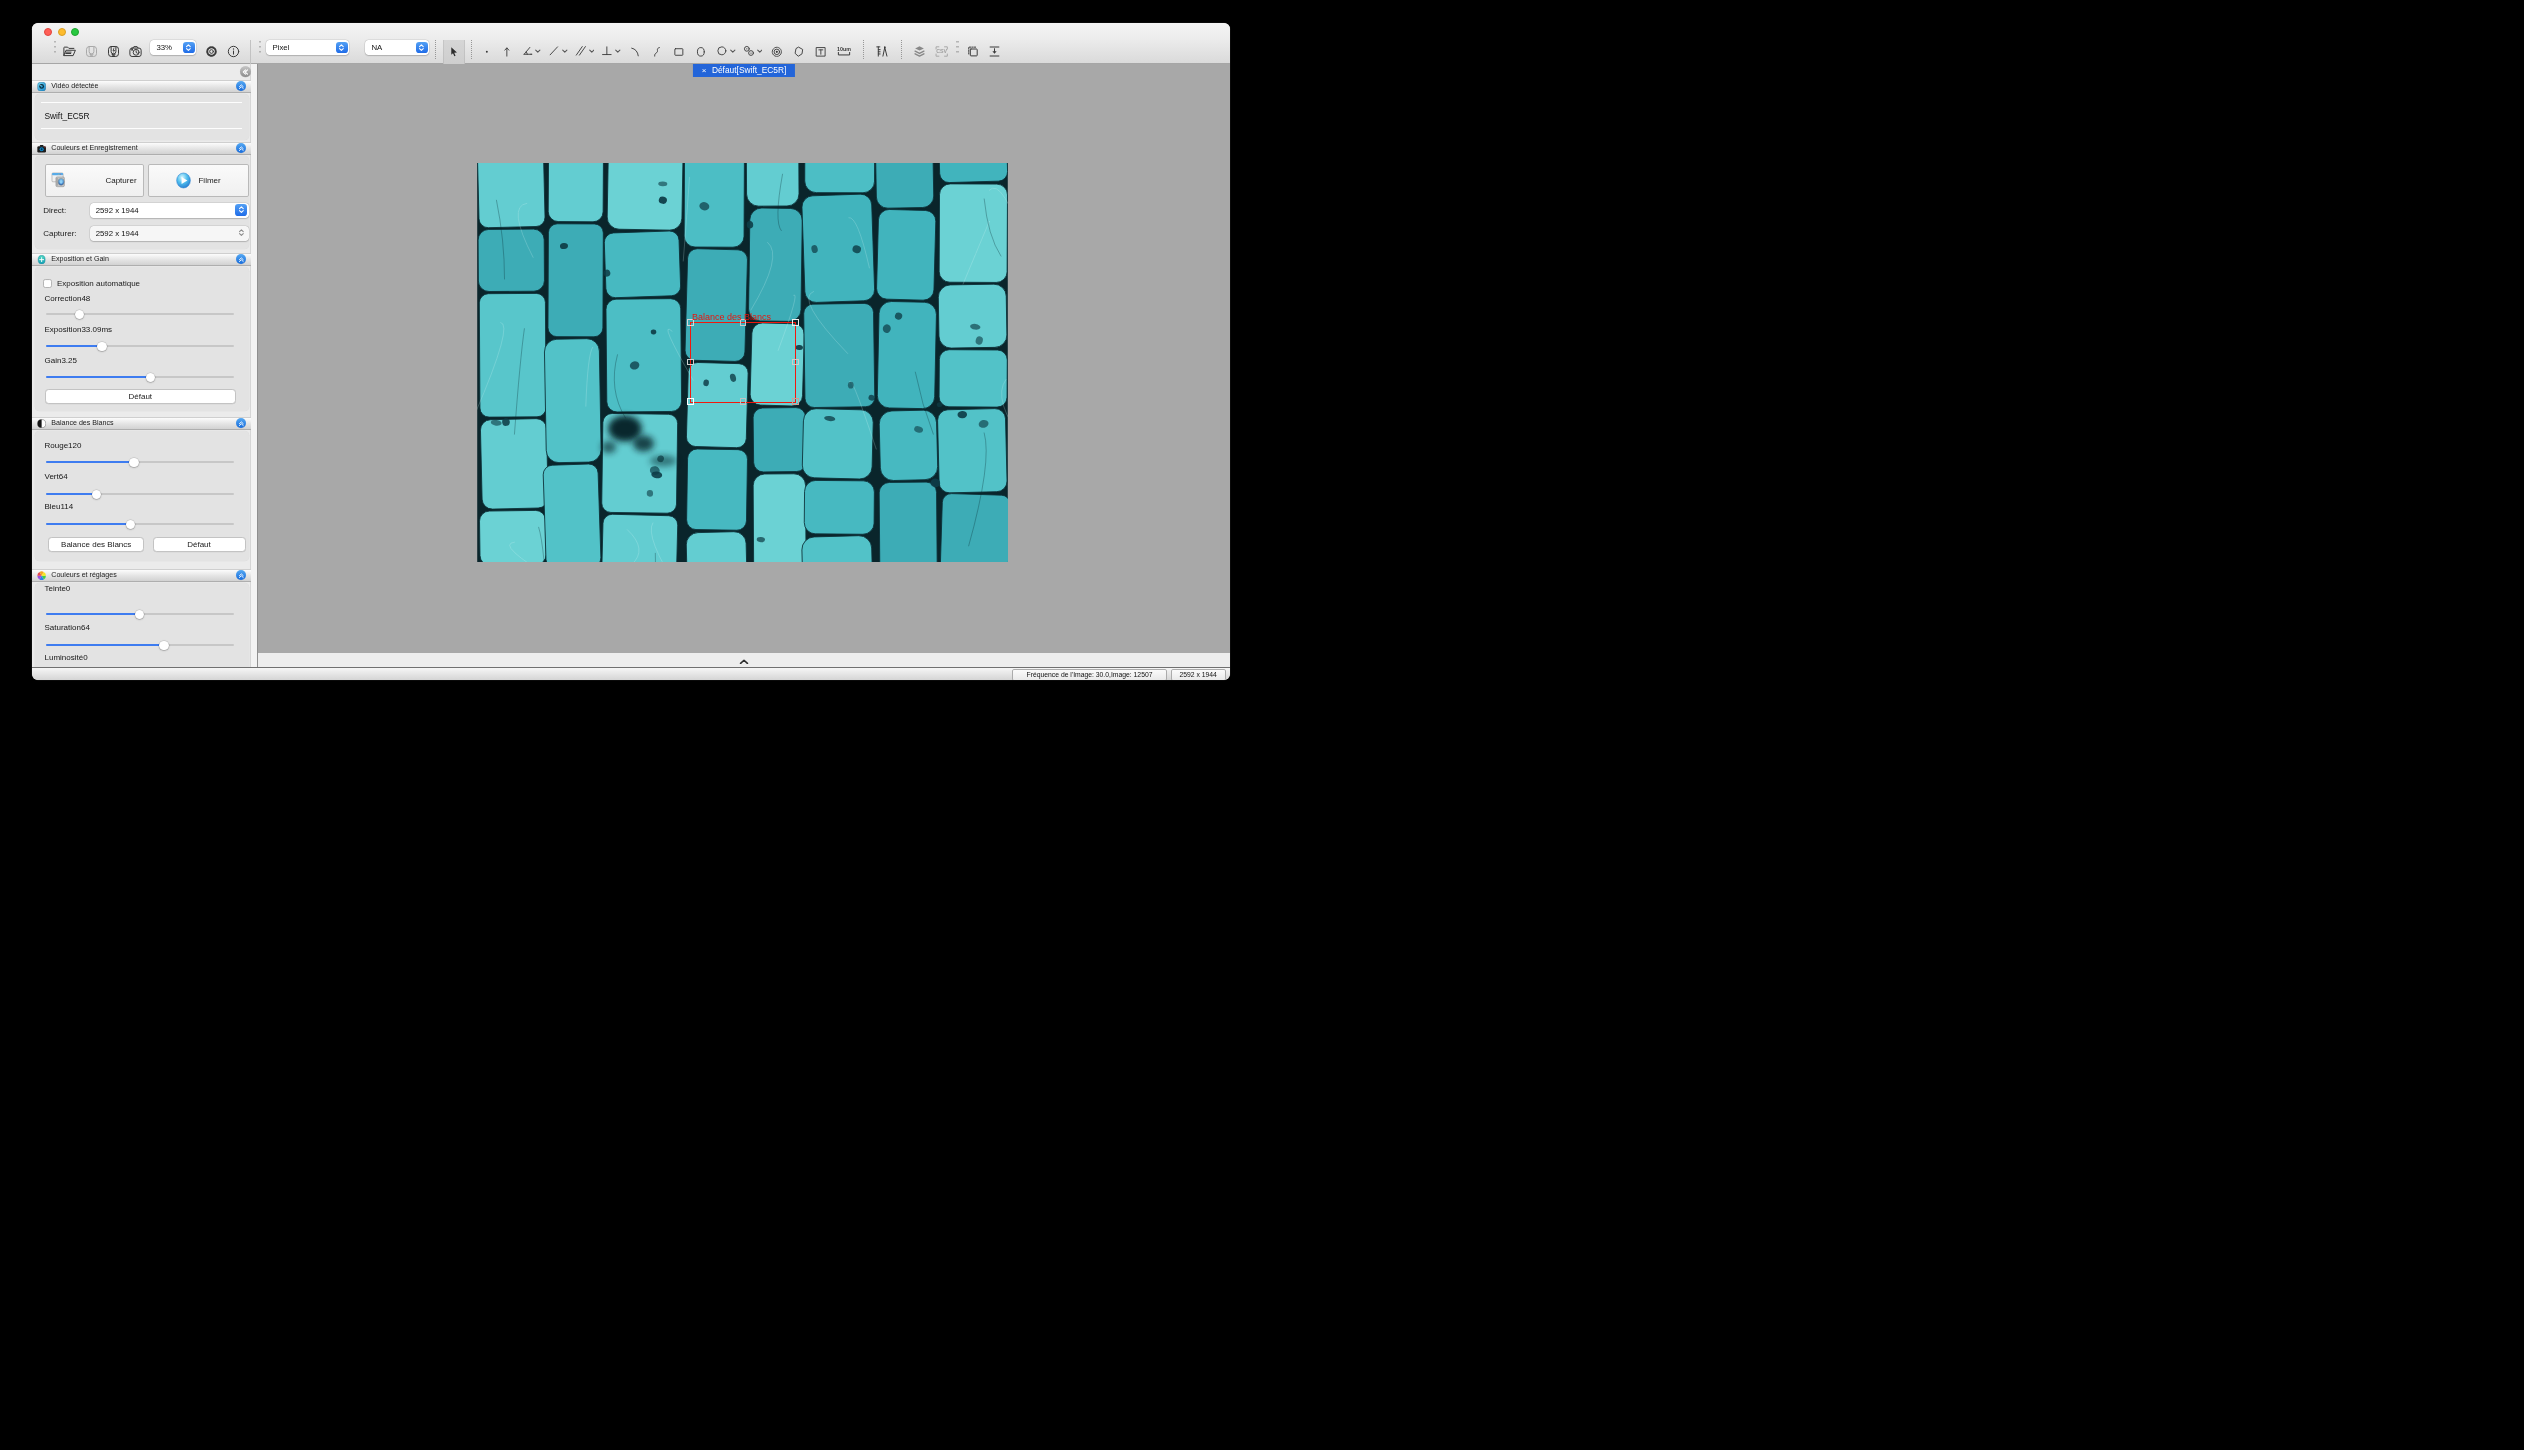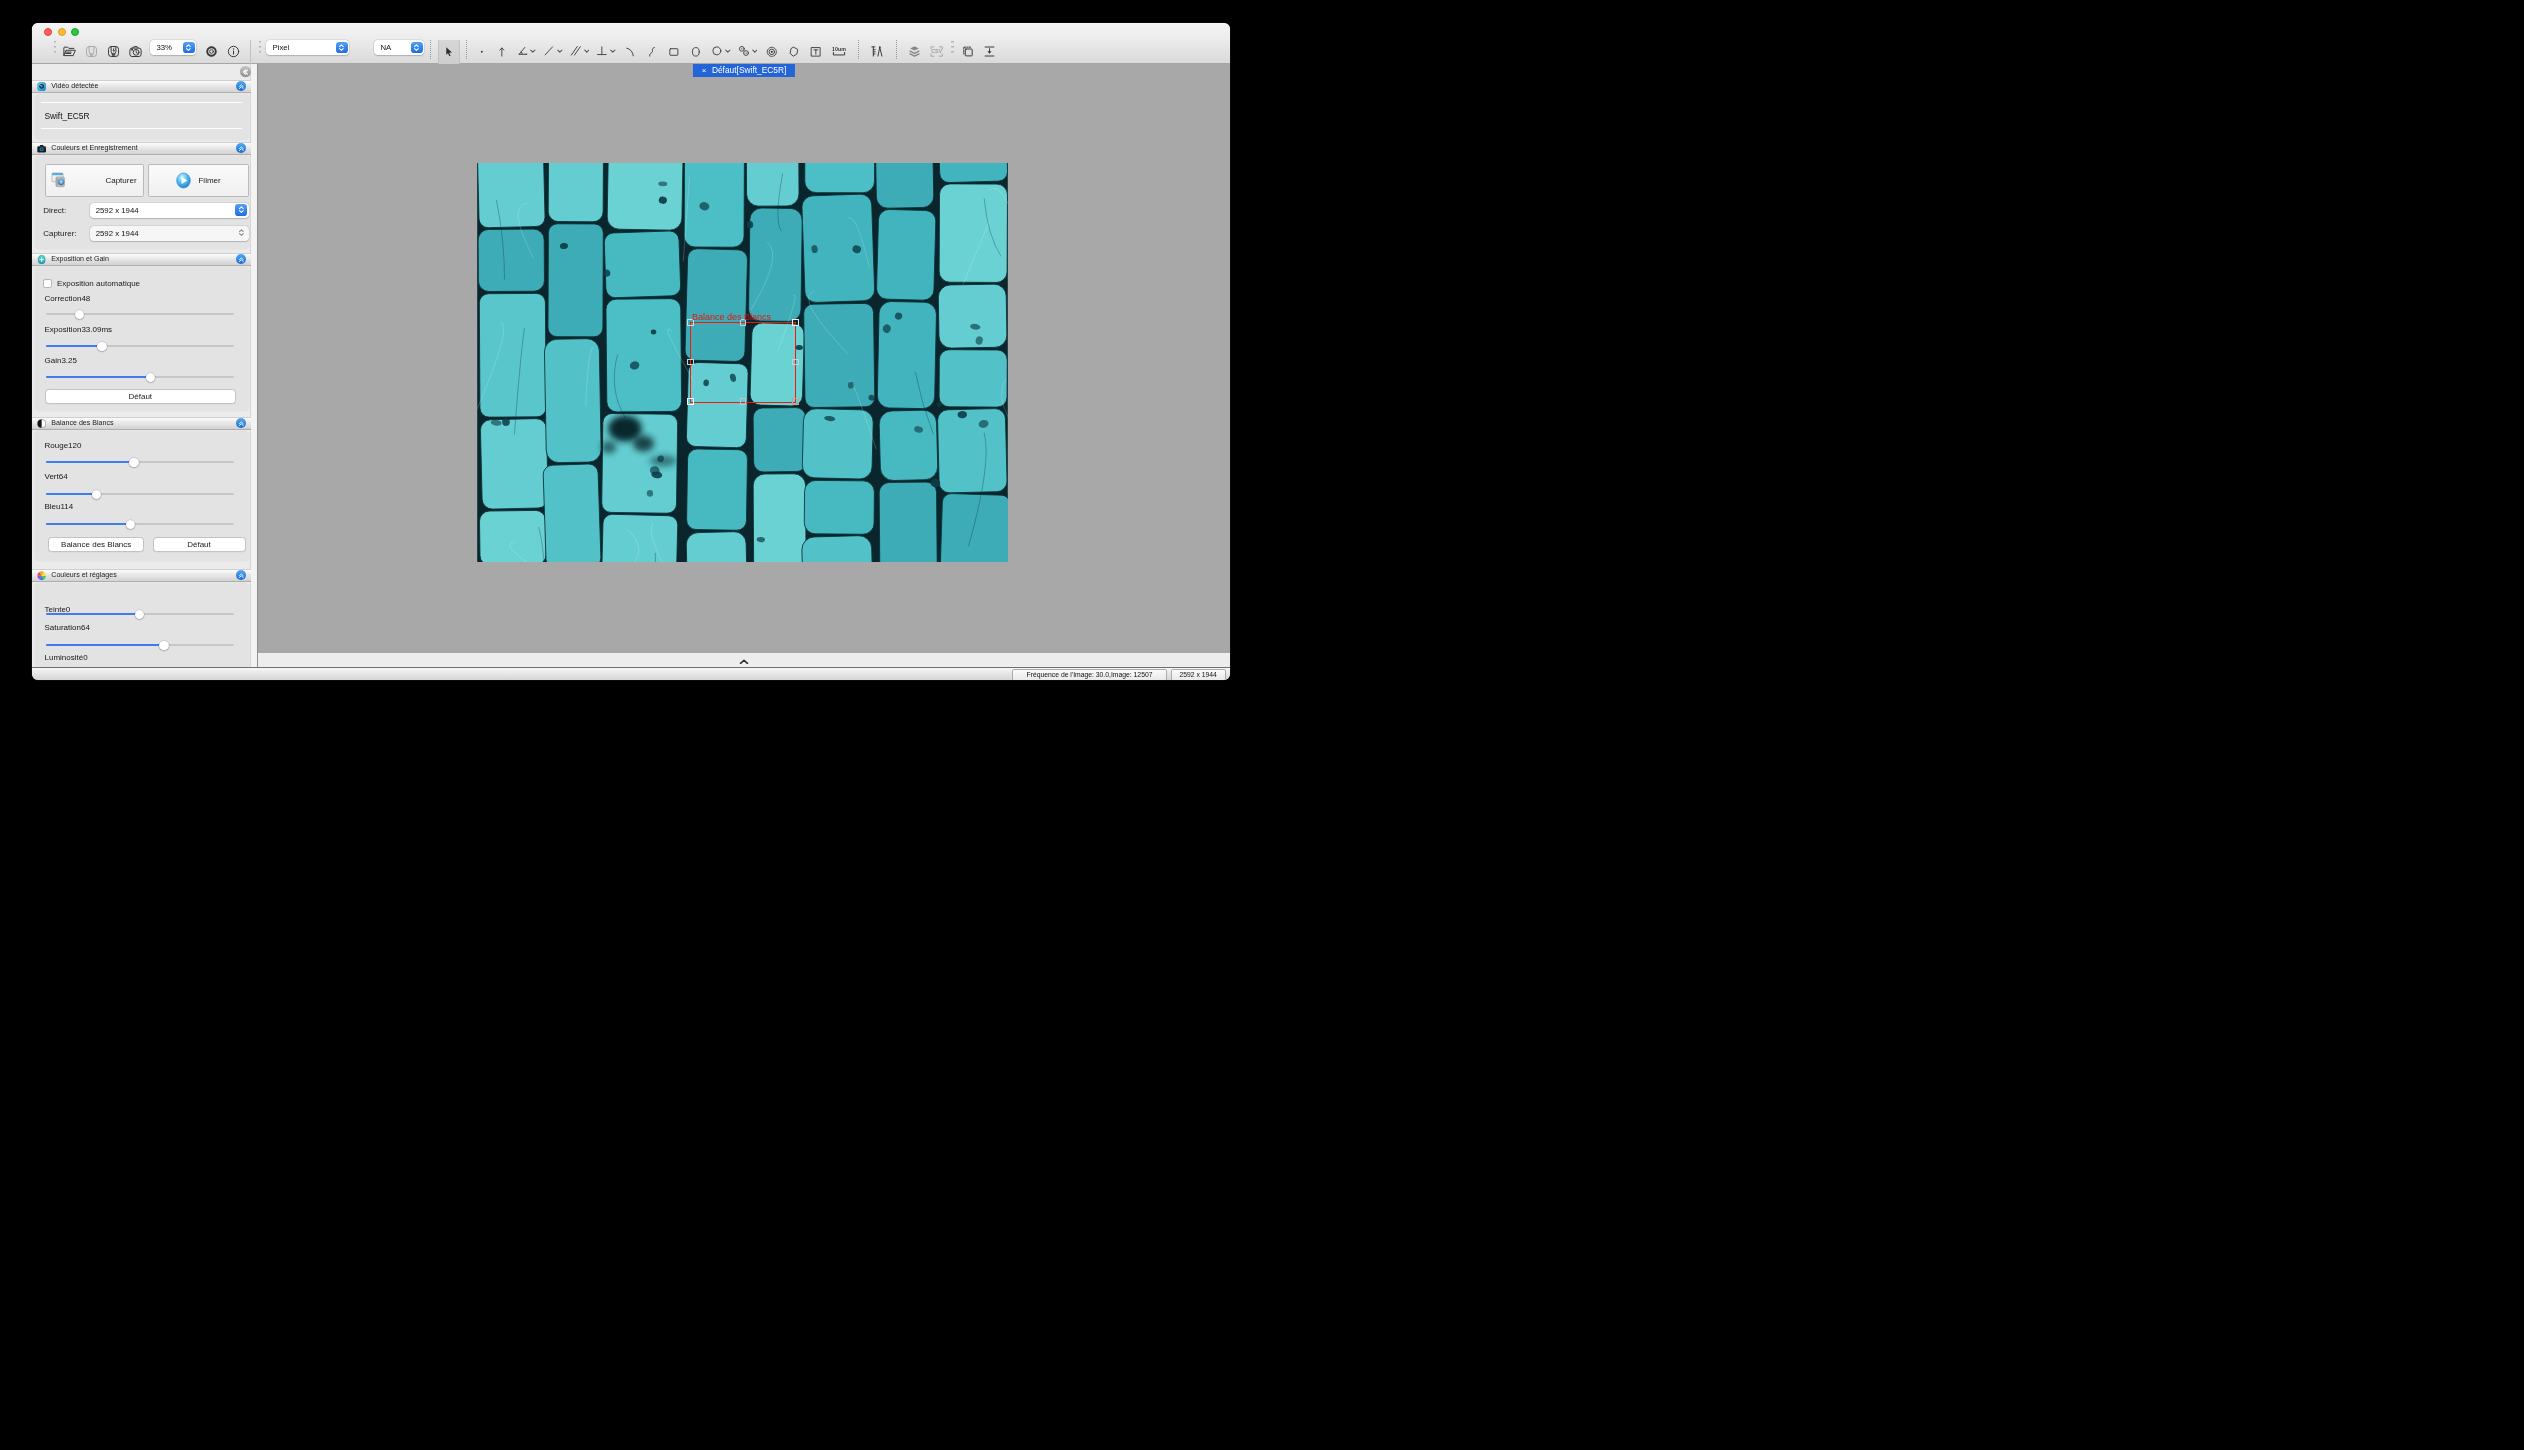--- a/index.html
+++ b/index.html
@@ -171,21 +171,21 @@
       <div class="grip"></div>
       <div class="dd" style="width:83px; margin-left:2.5px;">
         <span>Pixel</span>
         <span class="stepper">
             <svg width="6.8" height="9.3" viewBox="0 0 11 15">
               <path d="M2.5 6 L5.5 3 L8.5 6"></path>
               <path d="M2.5 9 L5.5 12 L8.5 9"></path>
             </svg>
           </span>
       </div>
-      <div class="dd" style="width:50px; margin-left:25px;">
+      <div class="dd" style="width:64px; margin-left:16px;">
         <span>NA</span>
         <span class="stepper">
             <svg width="6.8" height="9.3" viewBox="0 0 11 15">
               <path d="M2.5 6 L5.5 3 L8.5 6"></path>
               <path d="M2.5 9 L5.5 12 L8.5 9"></path>
             </svg>
           </span>
       </div>
       <div class="dsep"></div>
       <div class="tbtn tsel">
@@ -612,21 +612,21 @@
           </svg>
           <span class="ptitle">Couleurs et réglages</span>
           <span class="pcol">
               <svg width="8.7" height="8.7" viewBox="0 0 16 16">
                 <path d="M4.5 8.6 L8 5.4 L11.5 8.6"></path>
                 <path d="M4.5 12 L8 8.8 L11.5 12"></path>
               </svg>
             </span>
         </div>
         <div class="pbody" style="top:519px; height:84px; border-radius:4.3px 4.3px 0 0;">
-          <div class="srow" style="top:22px;">
+          <div class="srow" style="top:1px;">
             <span>Teinte</span>
             <span>0</span>
           </div>
           <div class="slider" style="top:27px;">
             <div class="track"></div>
               <div class="fill" style="width: 50%;"></div>
               <div class="thumb" style="left: calc(50% - 4.7px);"></div>
           </div>
           <div class="srow" style="top:40px;">
             <span>Saturation</span>

